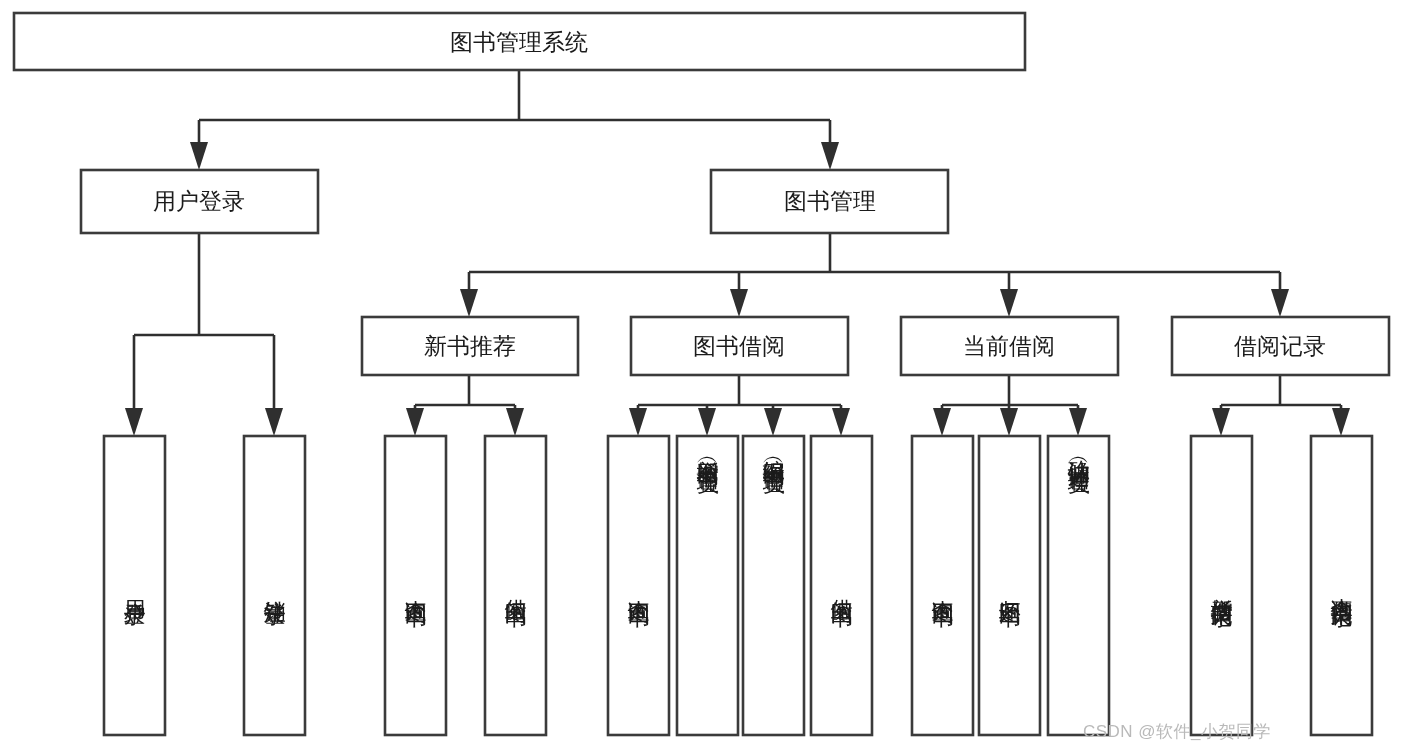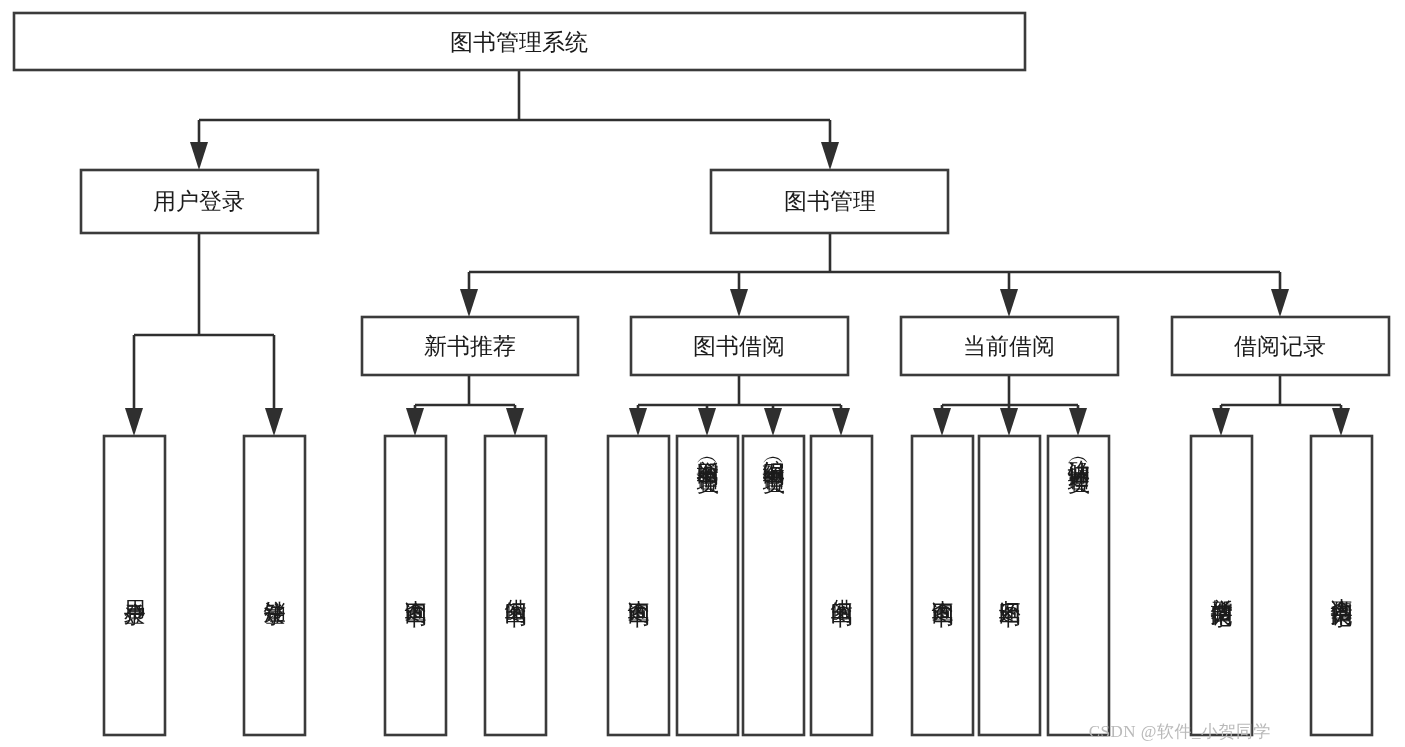--- a/index.html
+++ b/index.html
@@ -65,21 +65,21 @@
     white-space: nowrap;
     pointer-events: none;
   }
   .vlabel.top-aligned {
     justify-content: flex-start;
   }
   .watermark {
     position: absolute;
     right: 8px;
     bottom: 4px;
-    font-family: Liberation Serif, serif;
+    font-family: Liberation Sans, sans-serif;
     font-size: 17px;
     color: #b9b9b9;
     letter-spacing: 0.5px;
     white-space: nowrap;
   }
 </style>
 </head>
 <body>
 
 <div id="diagram-root">

